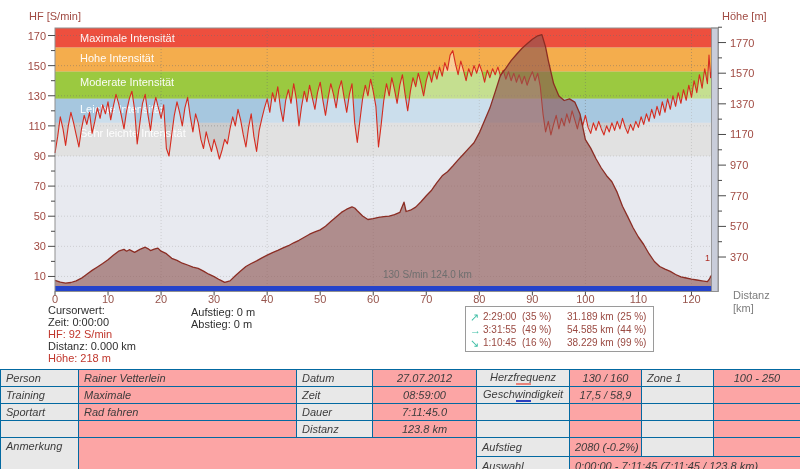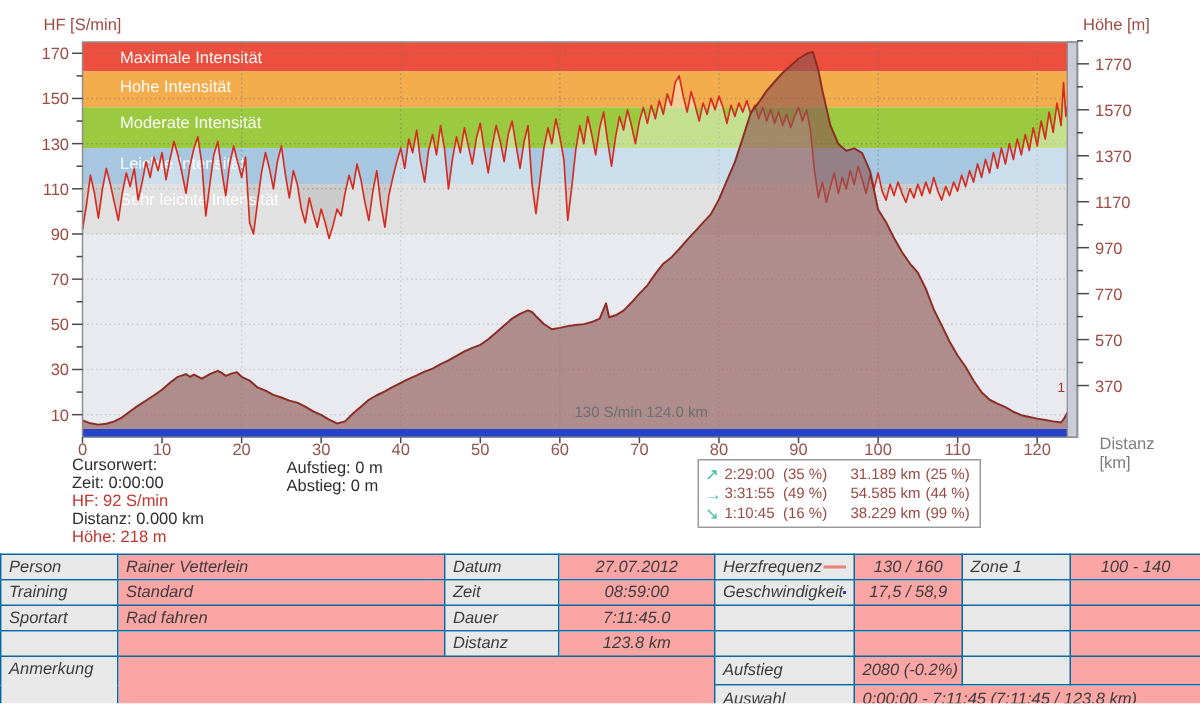--- a/index.html
+++ b/index.html
@@ -21,21 +21,21 @@
   
   #summary-table{position:absolute;left:0;top:369px;width:800px;border-collapse:collapse;
                  table-layout:fixed;font-size:11px;color:#3c3c3c;}
   #summary-table td{border:1px solid #0369a1;padding:0 5px;height:16px;overflow:hidden;
                     white-space:nowrap;font-style:italic;}
   #summary-table td.lbl{background:#e8e8e8;}
   #summary-table td.val{background:#fca5a5;}
   #summary-table td.center{text-align:center;}
   #summary-table td.top{vertical-align:top;padding-top:2px;}
   #summary-table tr.tall td{height:18px;}
-  .legend-cell{display:flex;align-items:center;justify-content:space-between;}
+  .legend-cell{display:flex;align-items:center;justify-content:space-between;flex-direction:column;}
   .legend-line{display:inline-block;width:15px;height:0;border-top:2px solid #888;}
 </style>
 </head>
 <body>
 
 <div id="app">
 
   
   <svg id="chart-svg" width="800" height="330">
       <rect x="55" y="28" width="663" height="263.5" fill="#d8dbe5"></rect>
@@ -214,25 +214,25 @@
       <td class="lbl">Datum</td>
       <td class="val center">27.07.2012</td>
       <td class="lbl">
         <span class="legend-cell">
               <span>Herzfrequenz</span>
               <span class="legend-line" id="hr-legend-line" style="border-top-color: rgb(232, 131, 123);"></span>
             </span>
       </td>
       <td class="val center">130 / 160</td>
       <td class="lbl">Zone 1</td>
-      <td class="val center">100 - 140</td>
+      <td class="val center">100 - 250</td>
     </tr>
     <tr>
       <td class="lbl">Training</td>
-      <td class="val">Standard</td>
+      <td class="val">Maximale</td>
       <td class="lbl">Zeit</td>
       <td class="val center">08:59:00</td>
       <td class="lbl">
         <span class="legend-cell">
               <span>Geschwindigkeit</span>
               <span class="legend-line" id="speed-legend-line" style="border-top-color: rgb(43, 63, 190);"></span>
             </span>
       </td>
       <td class="val center">17,5 / 58,9</td>
       <td class="lbl"></td>

